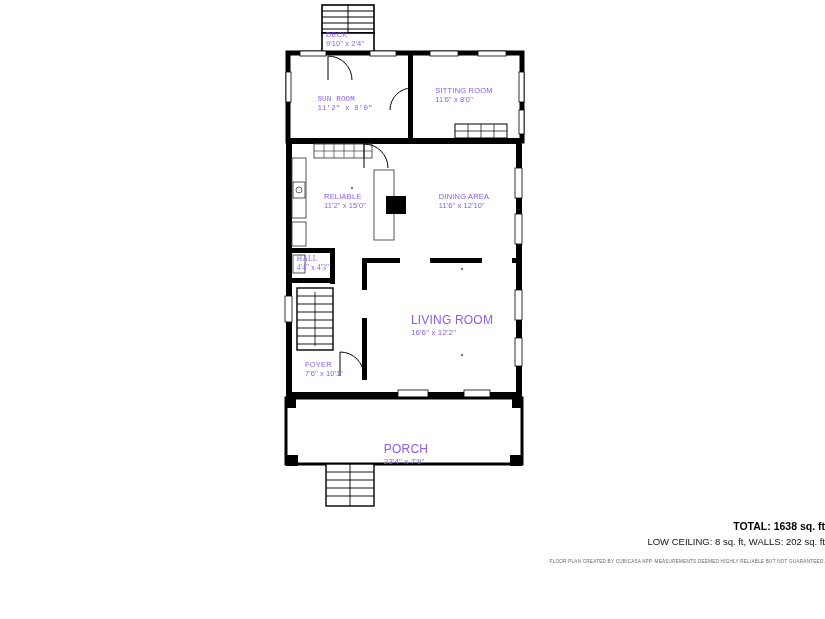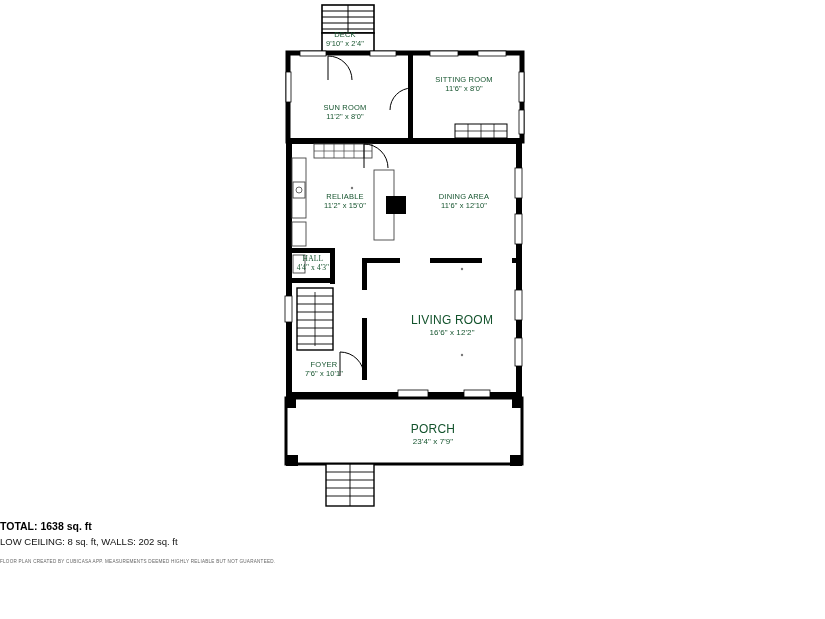--- a/index.html
+++ b/index.html
@@ -17,23 +17,22 @@
   }
   #floorplan {
     position: absolute;
     left: 0;
     top: 0;
     width: 825px;
     height: 619px;
   }
   .room-label {
     position: absolute;
-    text-align: center;
     line-height: 1.25;
-    color: #14532d;
+    color: #8b5cf6;
     white-space: nowrap;
     transform: translate(-50%, -50%);
     pointer-events: none;
   }
   .room-label .rname {
     font-size: 7.5px;
     letter-spacing: 0.2px;
     font-weight: 400;
   }
   .room-label .rdim {
@@ -41,21 +40,21 @@
     letter-spacing: 0.1px;
     font-weight: 400;
   }
   .room-label.big .rname { font-size: 12px; }
   .room-label.big .rdim { font-size: 8px; }
   .summary {
     position: absolute;
     left: 0;
     top: 520px;
     width: 825px;
-    text-align: left;
+    text-align: right;
   }
   .summary .total {
     font-size: 10.5px;
     font-weight: bold;
     margin-bottom: 3px;
     color: #000;
   }
   .summary .line {
     font-size: 9.5px;
     color: #111;
@@ -232,25 +231,25 @@
       <circle cx="352" cy="188" r="1.2"></circle>
     </g>
   </g>
 </svg>
 
 <div id="room-labels">
     <div class="room-label" style="left: 345px; top: 39px;">
       <div class="rname">DECK</div>
       <div class="rdim">9'10" x 2'4"</div>
     </div>
-    <div class="room-label" style="left: 345px; top: 112px;">
+    <div class="room-label" style="left: 345px; top: 104px; font-family: Liberation Mono, monospace;">
       <div class="rname">SUN ROOM</div>
       <div class="rdim">11'2" x 8'0"</div>
     </div>
-    <div class="room-label" style="left: 464px; top: 84px;">
+    <div class="room-label" style="left: 464px; top: 95px;">
       <div class="rname">SITTING ROOM</div>
       <div class="rdim">11'6" x 8'0"</div>
     </div>
     <div class="room-label" style="left: 345px; top: 201px;">
       <div class="rname">RELIABLE</div>
       <div class="rdim">11'2" x 15'0"</div>
     </div>
     <div class="room-label" style="left: 464px; top: 201px;">
       <div class="rname">DINING AREA</div>
       <div class="rdim">11'6" x 12'10"</div>
@@ -260,21 +259,21 @@
       <div class="rdim">4'4" x 4'3"</div>
     </div>
     <div class="room-label big" style="left: 452px; top: 325px;">
       <div class="rname">LIVING ROOM</div>
       <div class="rdim">16'6" x 12'2"</div>
     </div>
     <div class="room-label" style="left: 324px; top: 369px;">
       <div class="rname">FOYER</div>
       <div class="rdim">7'6" x 10'1"</div>
     </div>
-    <div class="room-label big" style="left: 406px; top: 434px; margin-left: 27px;">
+    <div class="room-label big" style="left: 406px; top: 454px;">
       <div class="rname">PORCH</div>
       <div class="rdim">23'4" x 7'9"</div>
     </div>
   </div>
 
 <div class="summary">
   <div class="total">TOTAL: 1638 sq. ft</div>
   <div class="line">LOW CEILING: 8 sq. ft, WALLS: 202 sq. ft</div>
   <div class="credit">FLOOR PLAN CREATED BY CUBICASA APP. MEASUREMENTS DEEMED HIGHLY RELIABLE BUT NOT GUARANTEED.</div>
 </div>

